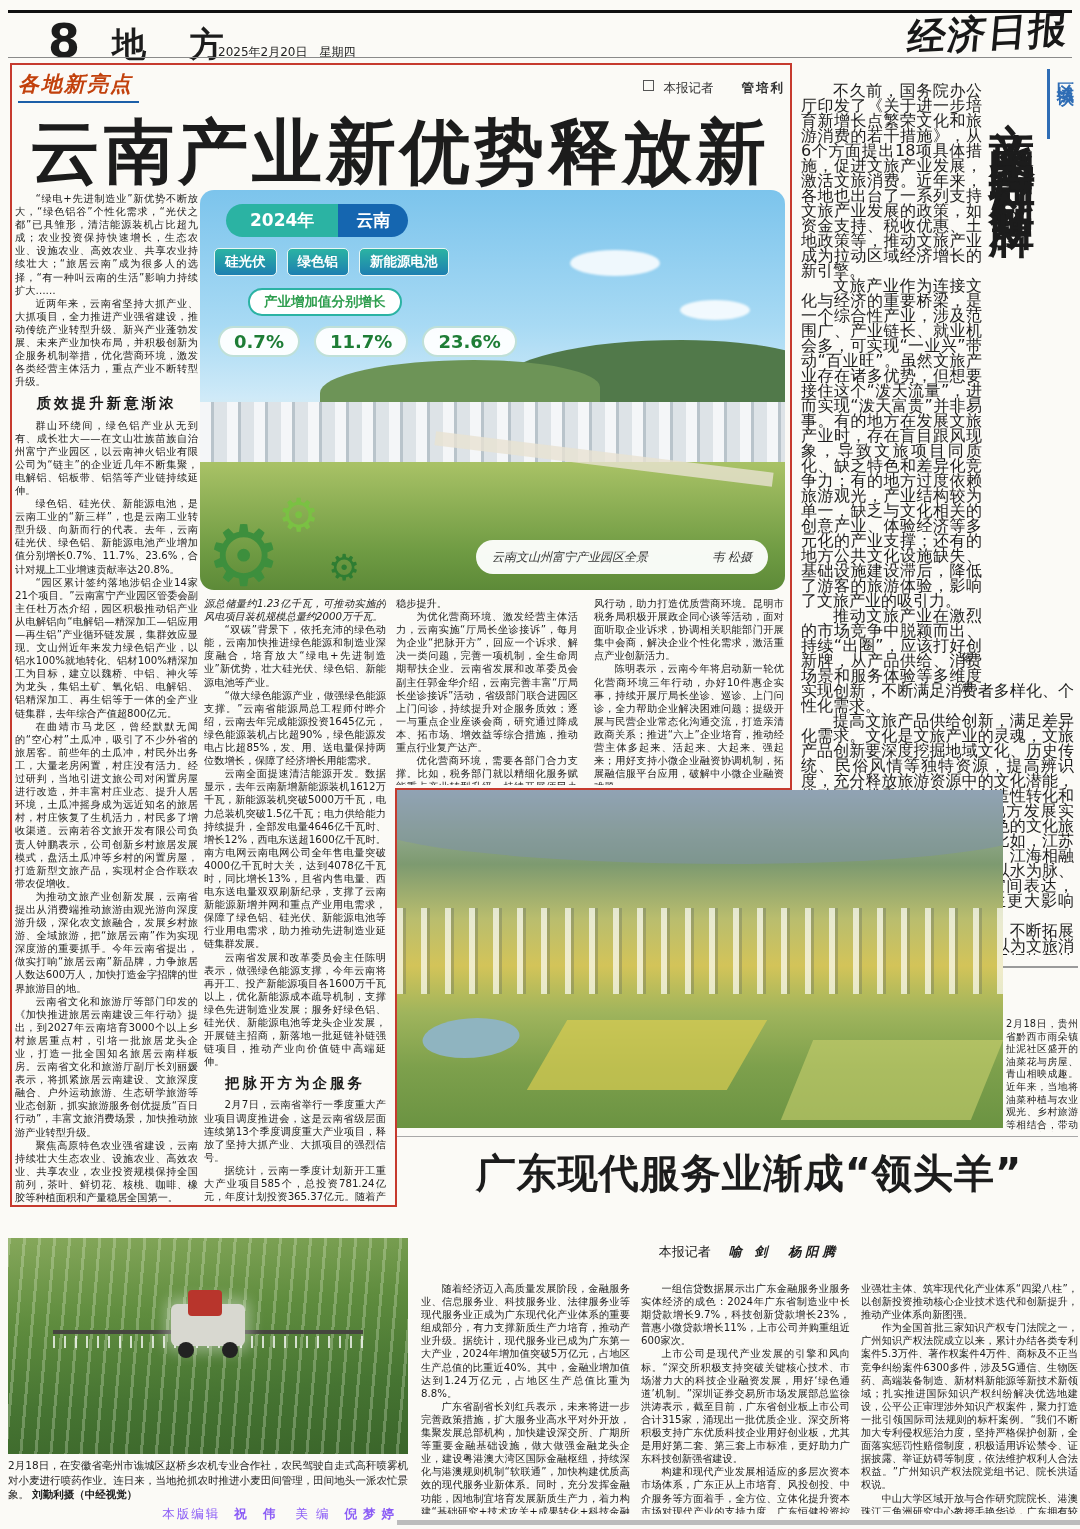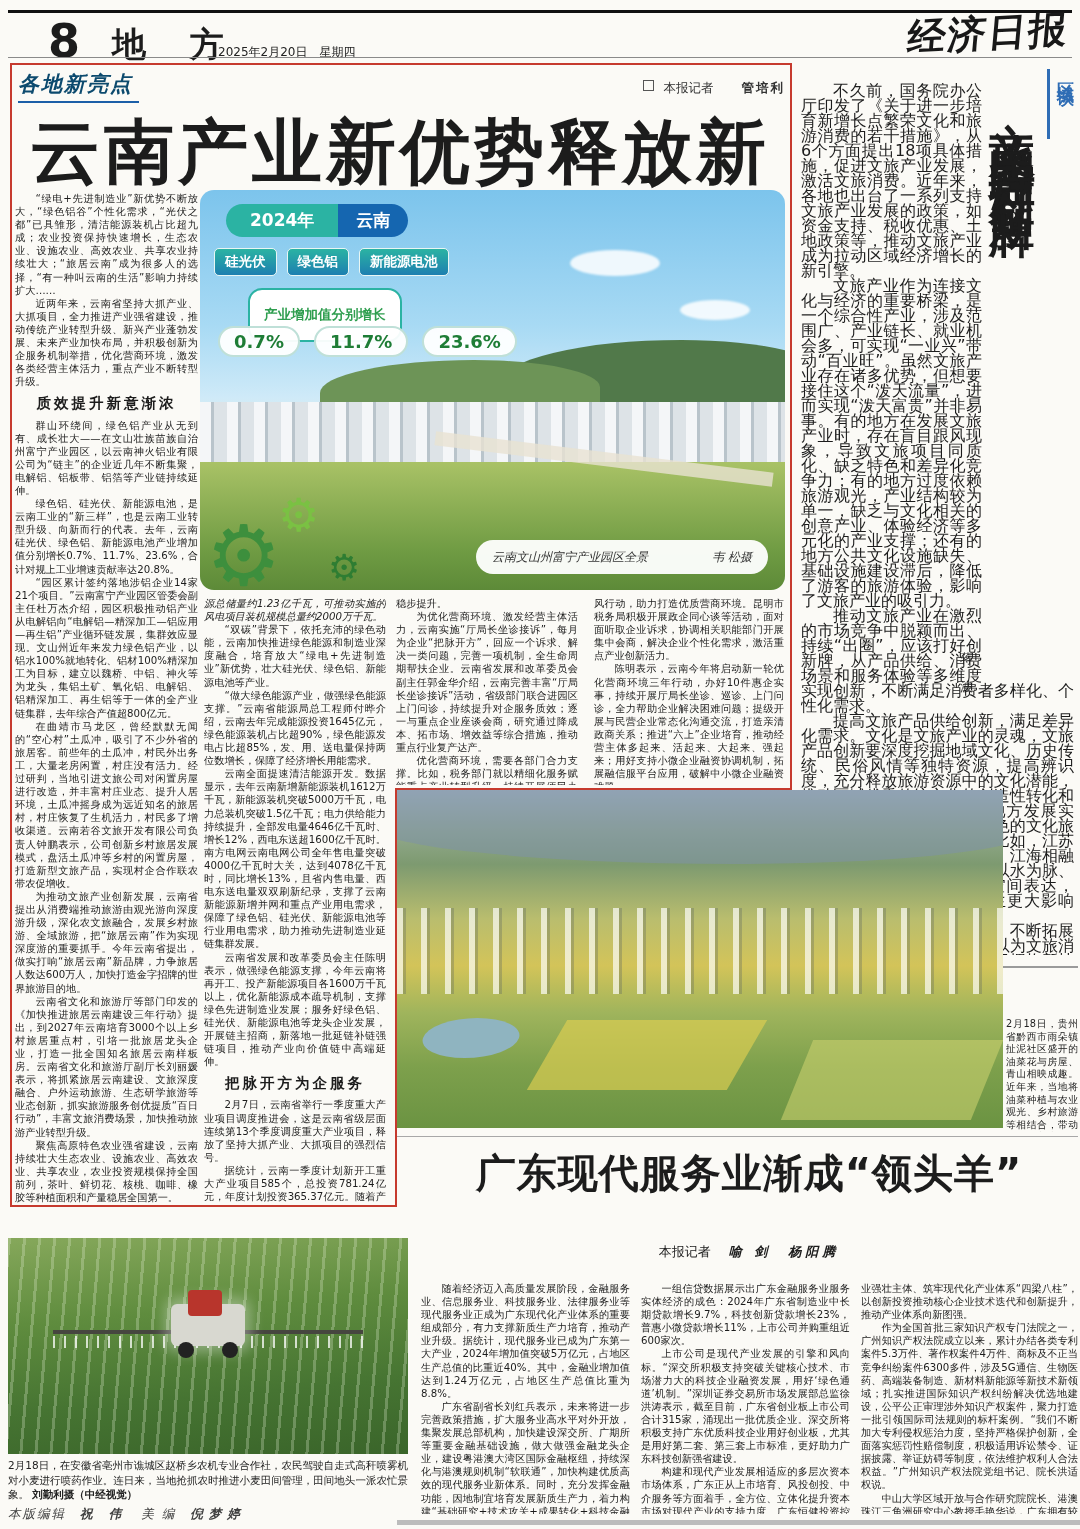--- a/index.html
+++ b/index.html
@@ -10,21 +10,21 @@
   .top-rule{left:8px;top:10px;width:1064px;height:3px;background:#111;}
   .page-num{left:48px;top:14px;font-size:46px;font-weight:900;}
   .section-name{left:112px;top:22px;font-size:34px;font-weight:900;letter-spacing:16px;}
   .header-date{left:218px;top:44px;font-size:12px;color:#222;}
   .masthead{right:12px;top:8px;font-size:38px;font-weight:bold;font-family:"DejaVu Serif","Liberation Serif",serif;
             transform:skewX(-8deg) rotate(-3deg);letter-spacing:2px;color:#181818;}
   .header-rule2{left:8px;top:57px;width:1064px;height:1px;background:#8a8a8a;}
   
   .rb{background:#c63a2e;z-index:6;}
   
-  .kicker{left:18px;top:70px;font-size:21px;font-weight:900;font-style:italic;color:#0c4a6e;
+  .kicker{left:18px;top:70px;font-size:21px;font-weight:900;font-style:italic;color:#c2410c;
           border-bottom:2px solid #1b5fa8;padding:0 6px 3px 0;letter-spacing:2px;}
   .m-byline{left:560px;top:80px;width:225px;text-align:right;font-size:12.5px;color:#333;}
   .sq{display:inline-block;width:9px;height:9px;border:1px solid #555;margin-right:6px;vertical-align:1px;}
   .m-headline{left:25px;top:106px;width:750px;text-align:center;font-size:70px;font-weight:900;letter-spacing:4px;}
   
   .ncol{font-size:10.2px;line-height:13.1px;text-align:justify;overflow:hidden;}
   .ncol p{margin:0;text-indent:2em;}
   .ncol h4{margin:9px 0 8px 0;text-align:center;font-size:14.5px;font-weight:900;letter-spacing:3px;text-indent:0;}
   
   .ig{left:200px;top:190px;width:585px;height:400px;border-radius:14px;overflow:hidden;
@@ -40,21 +40,21 @@
   .cap-pill{position:absolute;left:276px;top:350px;width:292px;height:34px;background:rgba(255,255,255,.95);
       border-radius:18px;display:flex;align-items:center;justify-content:space-between;padding:0 16px;box-sizing:border-box;
       font-family:"DejaVu Serif","Liberation Serif",serif;font-style:italic;font-size:12px;color:#333;z-index:4;}
   .ig-capsule{position:absolute;left:26px;top:14px;z-index:4;font-weight:900;font-size:17px;color:#fff;display:flex;}
   .ig-year{background:#2bb3a3;padding:5px 24px;border-radius:17px 0 0 17px;}
   .ig-region{background:#1566b0;padding:5px 18px;border-radius:0 17px 17px 0;}
   .ig-tags{position:absolute;left:14px;top:58px;z-index:4;display:flex;gap:10px;}
   .ig-tag{background:linear-gradient(180deg,#2bb3a3,#1d7fb0);border:1px solid #e8f6f3;color:#fff;
       font-weight:900;font-size:13.5px;padding:4px 10px;border-radius:5px;}
   .ig-growth-label{position:absolute;left:48px;top:98px;z-index:4;background:#fff;border:2px solid #2bb3a3;
-      border-radius:14px;padding:16px 14px;font-size:13.5px;font-weight:900;color:#2f9e4f;}
+      border-radius:14px;padding:3px 14px;font-size:13.5px;font-weight:900;color:#2f9e4f;}
   .ig-pills{position:absolute;left:18px;top:136px;z-index:4;display:flex;gap:14px;}
   .ig-pill{background:rgba(255,255,255,.95);border:2px solid #bfe0d8;border-radius:16px;padding:3px 14px;
       font-size:18px;font-weight:900;color:#1e7d36;}
   
   .rt{left:797px;top:63px;width:281px;height:905px;}
   .rt-tag{position:absolute;right:0;top:6px;writing-mode:vertical-rl;font-size:17px;font-weight:900;color:#2f6db5;
       border-left:3px solid #2f6db5;padding-left:5px;letter-spacing:3px;height:70px;}
   .rt-title{position:absolute;left:190px;top:22px;height:600px;writing-mode:vertical-rl;
       font-size:46px;font-weight:900;letter-spacing:10px;line-height:52px;}
   .rt-author{position:absolute;left:160px;top:578px;writing-mode:vertical-rl;font-size:13px;color:#444;letter-spacing:28px;}
@@ -85,21 +85,21 @@
   .farm{left:8px;top:1238px;width:400px;height:216px;overflow:hidden;
       background:linear-gradient(175deg,#86a85b 0%,#5f8c3e 35%,#467432 70%,#3a652a 100%);}
   .farm-rows{position:absolute;inset:0;background:repeating-linear-gradient(95deg,rgba(230,240,215,.28) 0 3px,transparent 3px 15px);}
   .boom{position:absolute;left:45px;top:92px;width:310px;height:4px;background:#46463f;}
   .spray{position:absolute;left:45px;top:98px;width:310px;height:12px;
       background:repeating-linear-gradient(90deg,rgba(255,255,255,.75) 0 2px,transparent 2px 11px);filter:blur(.6px);}
   .tractor-body{position:absolute;left:163px;top:66px;width:74px;height:42px;background:#d8d8d0;border-radius:6px;box-shadow:0 0 14px 6px rgba(255,255,255,.35);}
   .tractor-cab{position:absolute;left:180px;top:52px;width:34px;height:26px;background:#b8352c;border-radius:4px;}
   .wheel{position:absolute;width:16px;height:16px;background:#222;border-radius:50%;top:104px;}
   .farm-caption{left:8px;top:1458px;width:400px;font-size:10.5px;line-height:14.5px;text-align:justify;color:#222;}
-  .footer{left:8px;top:1506px;width:400px;text-align:left;font-size:12.5px;letter-spacing:2px;color:#404040;font-style:italic;}
+  .footer{left:8px;top:1506px;width:400px;text-align:right;font-size:12.5px;letter-spacing:2px;color:#8b5cf6;}
   .footer b{margin:0 8px;letter-spacing:6px;}
   .caption-credit{font-weight:bold;}
 </style>
 </head>
 <body>
 
 <div class="page">
 
   <div class="abs top-rule"></div>
   <div class="abs page-num">8</div>

